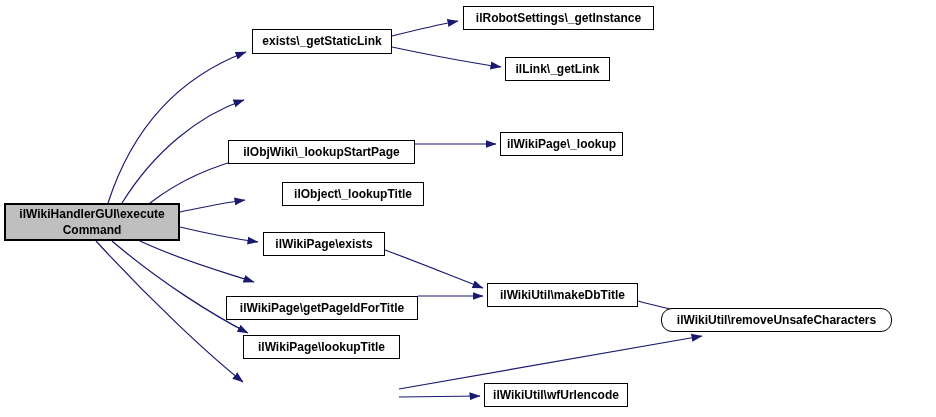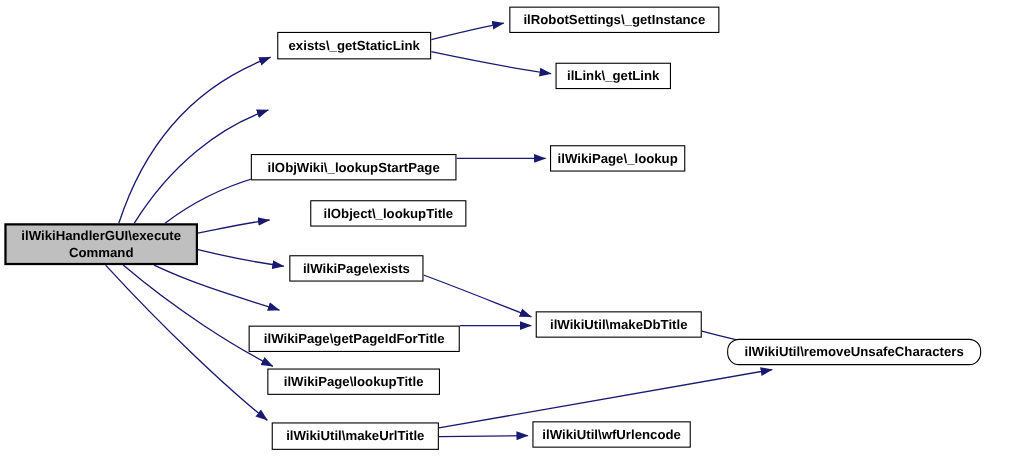--- a/index.html
+++ b/index.html
@@ -91,19 +91,18 @@
   <div class="node" style="left:250px; top:182px; width:142px; height:24px;margin-left:32px;">ilObject\_lookupTitle</div>
 
   <div class="node" style="left:263px; top:232px; width:122px; height:24px;text-align:center;">ilWikiPage\exists</div>
 
   <div class="node" style="left:226px; top:284px; width:192px; height:24px;margin-top:12px;">ilWikiPage\getPageIdForTitle</div>
 
   <div class="node" style="left:487px; top:283px; width:151px; height:24px;">ilWikiUtil\makeDbTitle</div>
 
   <div class="node" style="left:243px; top:335px; width:157px; height:24px;">ilWikiPage\lookupTitle</div>
 
-  <div class="node" style="left:247px; top:384px; width:152px; height:25px;">ilWikiUtil\makeUrlTitle</div>
 
   <div class="node" style="left:484px; top:383px; width:144px; height:24px;">ilWikiUtil\wfUrlencode</div>
 
   <div class="node" style="left:661px; top:308px; width:231px; height:24px;border-radius:11px;">ilWikiUtil\removeUnsafeCharacters</div>
 
 </div>
 
 </body></html>

